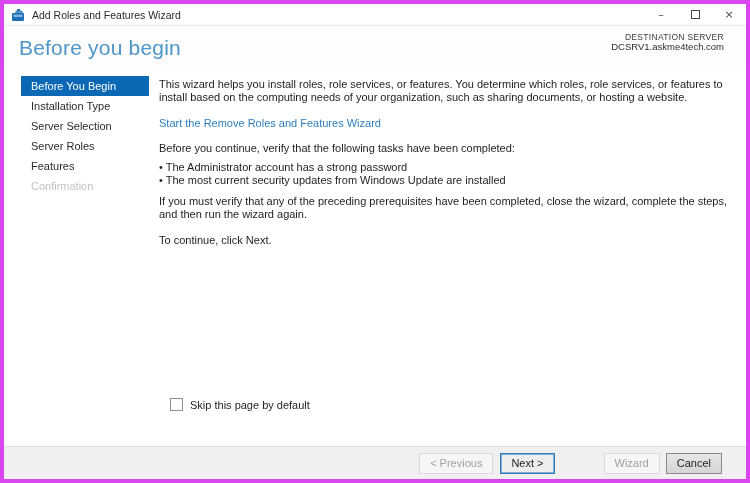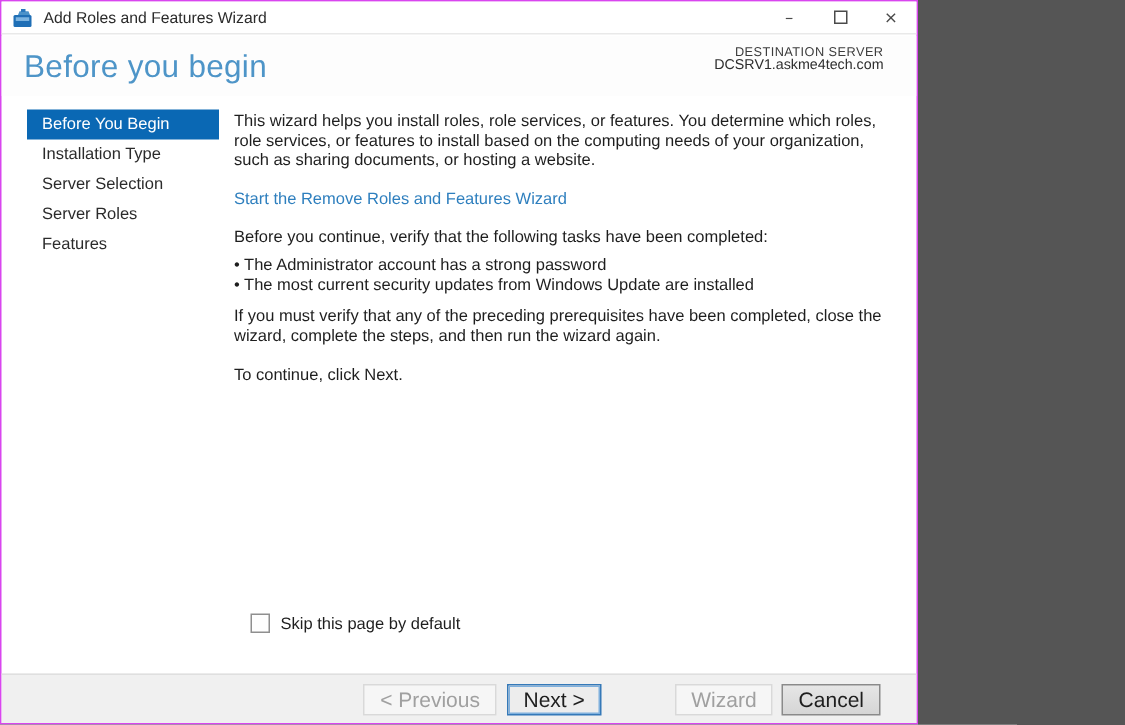--- a/index.html
+++ b/index.html
@@ -1,21 +1,21 @@
 <!DOCTYPE html>
 <html><head>
 <meta charset="utf-8">
 <style>
   * { margin: 0; padding: 0; box-sizing: border-box; }
   html, body { background: #555; font-family: "Liberation Sans", "DejaVu Sans", sans-serif; }
   .window {
     position: relative;
-    width: 612px; height: 483px;
+    width: 750px; height: 483px;
     background: #fff;
-    border: 1px solid #d946ef;
+    border: 4px solid #d946ef;
     overflow: hidden;
     font-size: 11px;
     color: #1e1e1e;
   }
   
   .titlebar {
     position: absolute; top: 0; left: 0; right: 0; height: 22px;
     background: #ffffff;
     border-bottom: 1px solid #e9e9e9;
     display: flex; align-items: center;
@@ -63,40 +63,40 @@
   }
   .content p { margin-bottom: 13px; }
   .content .tight { margin-bottom: 0; }
   .content .link { color: #2e7fbe; cursor: pointer; text-decoration: none; }
   .content .link-line { margin-bottom: 12px; }
   .content .lead-in { margin-bottom: 6px; }
   .bullets { list-style: none; margin-bottom: 9px; }
   .bullets li { line-height: 12.5px; }
   
   .skip-row {
-    position: absolute; left: 166px; top: 408px;
+    position: absolute; left: 166px; top: 394px;
     display: flex; align-items: center;
   }
   .checkbox {
     width: 13px; height: 13px;
     border: 1px solid #8f8f8f; background: #fefefe;
     margin-right: 7px; cursor: pointer;
   }
   .skip-label { font-size: 11px; color: #1e1e1e; cursor: default; }
   
   .footer {
     position: absolute; left: 0; right: 0; bottom: 0; height: 33px;
     background: #f0f0f0;
     border-top: 1px solid #dfdfdf;
     display: flex; align-items: center; justify-content: flex-end;
   }
   .btn {
     height: 21px; min-width: 54px;
     padding: 0 10px;
-    font-size: 14px; font-family: "Liberation Sans", sans-serif;
+    font-size: 11px; font-family: "Liberation Sans", sans-serif;
     background: #e6e6e6;
     border: 1px solid #aeaeae;
     color: #1e1e1e;
     display: flex; align-items: center; justify-content: center;
     cursor: pointer; white-space: nowrap;
   }
   .btn.disabled {
     background: #f6f6f6; border-color: #d9d9d9; color: #a0a0a0; cursor: default;
   }
   .btn.default {
@@ -146,20 +146,21 @@
       <div class="dest-server">DCSRV1.askme4tech.com</div>
     </div>
   </div>
 
   <div class="sidebar">
     <div class="nav-item active">Before You Begin</div>
     <div class="nav-item">Installation Type</div>
     <div class="nav-item">Server Selection</div>
     <div class="nav-item">Server Roles</div>
     <div class="nav-item">Features</div>
+    <div class="nav-item disabled">Confirmation</div>
   </div>
 
   <div class="content">
     <p>This wizard helps you install roles, role services, or features. You determine which roles, role services, or features to install based on the computing needs of your organization, such as sharing documents, or hosting a website.</p>
     <div class="link-line"><span class="link">Start the Remove Roles and Features Wizard</span></div>
     <div class="lead-in">Before you continue, verify that the following tasks have been completed:</div>
     <ul class="bullets">
       <li>• The Administrator account has a strong password</li>
       <li>• The most current security updates from Windows Update are installed</li>
     </ul>

